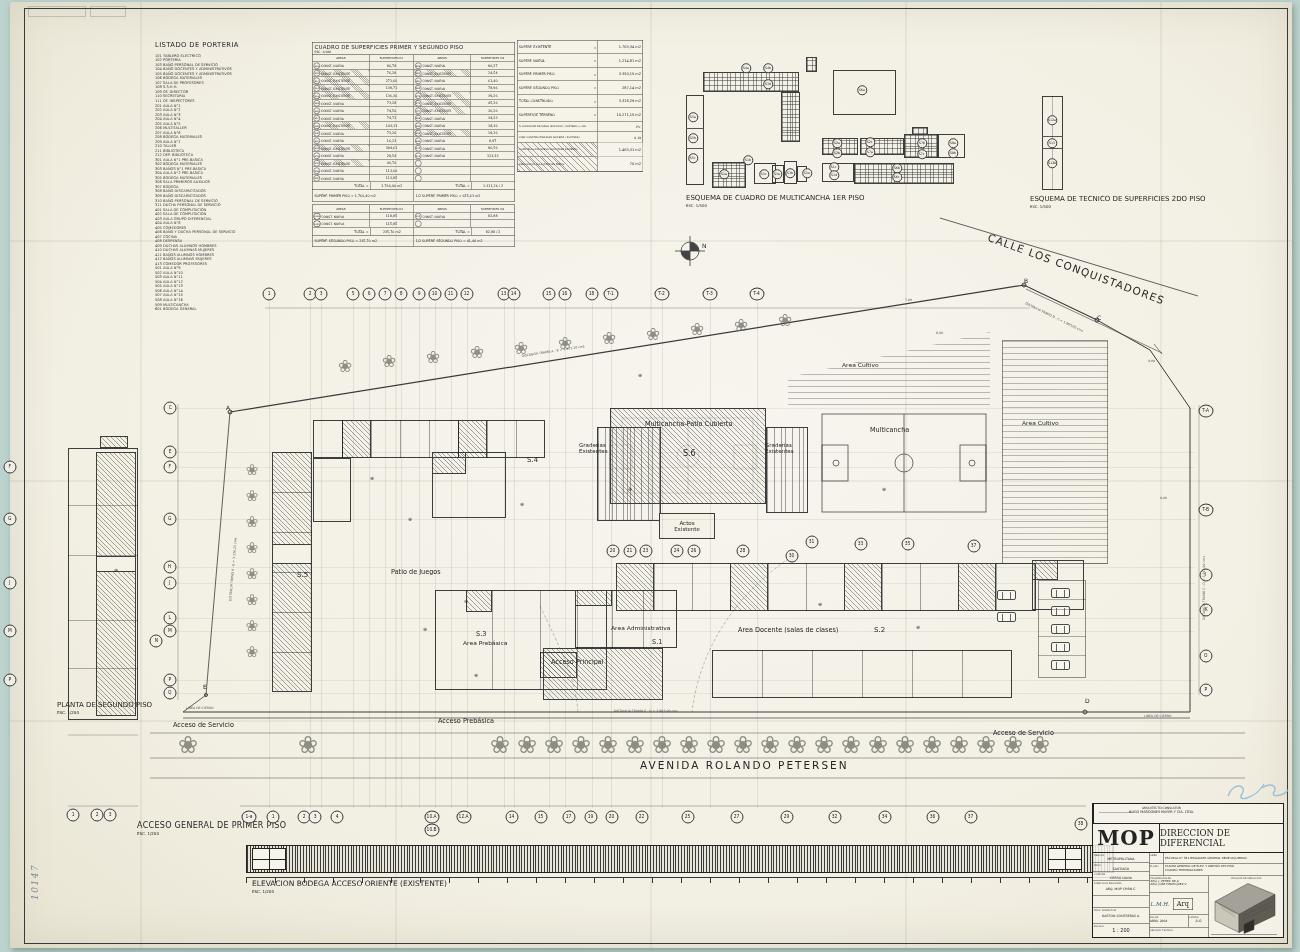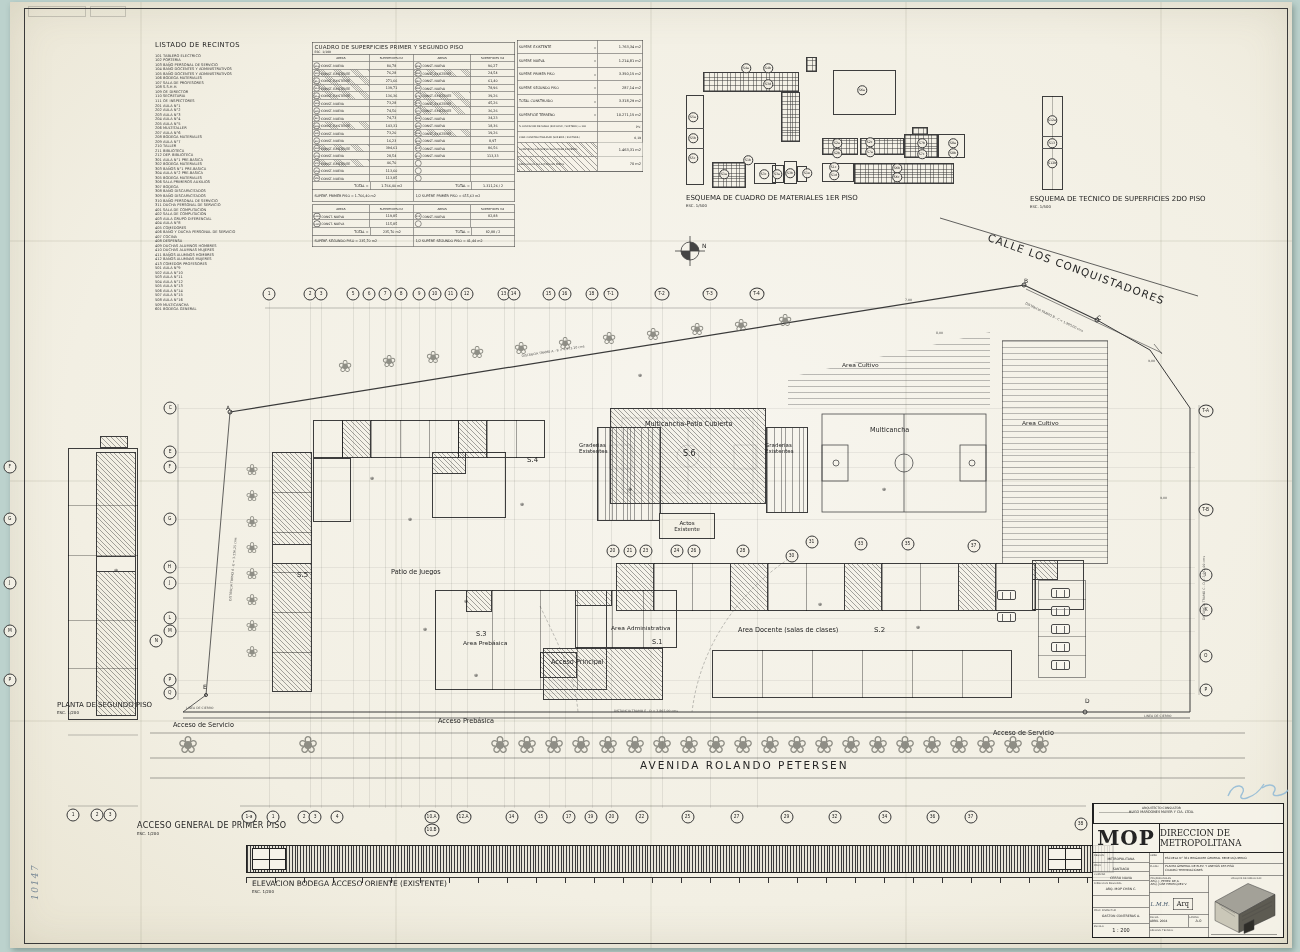--- a/index.html
+++ b/index.html
@@ -154,21 +154,21 @@
   </g>
 
   <g fill="none" stroke="#8fb9d6" stroke-width="1.4" opacity=".85">
     <path d="M1228,796 c6,-16 20,-10 14,-2 c-6,8 12,6 22,-10"></path>
     <path d="M1262,788 c8,-6 16,-2 12,4 c-4,6 10,4 14,-2"></path>
   </g>
 </svg>
 
 <div id="ov">
 
-  <div class="lbl" style="left:155px;top:42px;font-size:6.8px;letter-spacing:.4px">LISTADO DE RECINTOS</div>
+  <div class="lbl" style="left:155px;top:42px;font-size:6.8px;letter-spacing:.4px">LISTADO DE PORTERIA</div>
   <div id="listado-wrap">
       <div id="listado" class="sc">
         <div class="li-item">101 TABLERO ELECTRICO</div>
         <div class="li-item">102 PORTERIA</div>
         <div class="li-item">103 BAÑO PERSONAL DE SERVICIO</div>
         <div class="li-item">104 BAÑO DOCENTES Y ADMINISTRATIVOS</div>
         <div class="li-item">105 BAÑO DOCENTES Y ADMINISTRATIVOS</div>
         <div class="li-item">106 BODEGA MATERIALES</div>
         <div class="li-item">107 SALA DE PROFESORES</div>
         <div class="li-item">108 S.S.H.H.</div>
@@ -549,21 +549,21 @@
   <div class="bx xh2" style="left:904px;top:134px;width:34px;height:24px"></div>
   <div class="bx xh2" style="left:912px;top:127px;width:16px;height:8px"></div>
   <div class="bx" style="left:938px;top:134px;width:27px;height:24px"></div>
   <div class="bx xh2" style="left:712px;top:162px;width:34px;height:26px"></div>
   <div class="bx" style="left:754px;top:163px;width:22px;height:21px"></div>
   <div class="bx" style="left:772px;top:165px;width:12px;height:18px"></div>
   <div class="bx" style="left:784px;top:161px;width:13px;height:23px"></div>
   <div class="bx" style="left:797px;top:166px;width:10px;height:16px"></div>
   <div class="bx" style="left:822px;top:163px;width:32px;height:19px"></div>
   <div class="bx xh2" style="left:854px;top:163px;width:100px;height:21px"></div>
-  <div class="lbl" style="left:686px;top:195px;font-size:7px">ESQUEMA DE CUADRO DE MATERIALES 1ER PISO</div>
+  <div class="lbl" style="left:686px;top:195px;font-size:7px">ESQUEMA DE CUADRO DE MULTICANCHA 1ER PISO</div>
   <div class="lbl" style="left:686px;top:204px;font-size:3.8px">ESC. 1/500</div>
 
   <div class="bx" style="left:1042px;top:96px;width:21px;height:94px"></div>
   <div class="ln" style="left:1042px;top:136px;width:21px;height:1px;background:#555"></div>
   <div class="ln" style="left:1042px;top:148px;width:21px;height:1px;background:#555"></div>
   <div class="ln" style="left:1052px;top:96px;width:1px;height:94px;background:rgba(0,0,0,.25)"></div>
   <div class="lbl" style="left:1030px;top:196px;font-size:7px">ESQUEMA DE TECNICO DE SUPERFICIES 2DO PISO</div>
   <div class="lbl" style="left:1030px;top:205px;font-size:3.8px">ESC. 1/500</div>
 
   <div class="lbl" style="left:702px;top:243px;font-size:6px">N</div>
@@ -632,21 +632,21 @@
       </div>
       <div class="tbc2">
         <div class="sc" style="width:270px">
           <div style="font-size:6px">ARQUITECTO CONSULTOR</div>
           <div style="font-size:6.8px">HUGO MARDONES MAYER Y CIA. LTDA.</div>
         </div>
       </div>
     </div>
     <div class="tbr2">
       <div class="mop">MOP</div>
-      <div class="dir">DIRECCION DE METROPOLITANA</div>
+      <div class="dir">DIRECCION DE DIFERENCIAL</div>
     </div>
     <div id="tbb-wrap">
       <div id="tbb" class="sc">
         <div class="colL">
           <div class="fld" style="height:20px">
             <div class="flab">REGION</div>
             <div class="fval">METROPOLITANA</div>
           </div>
           <div class="fld" style="height:18px">
             <div class="flab">PROV.</div>

